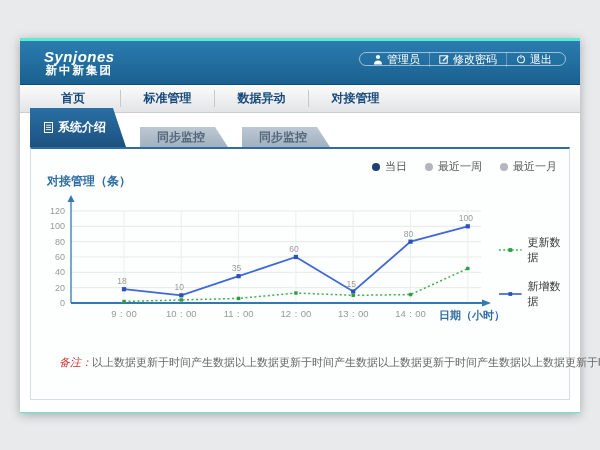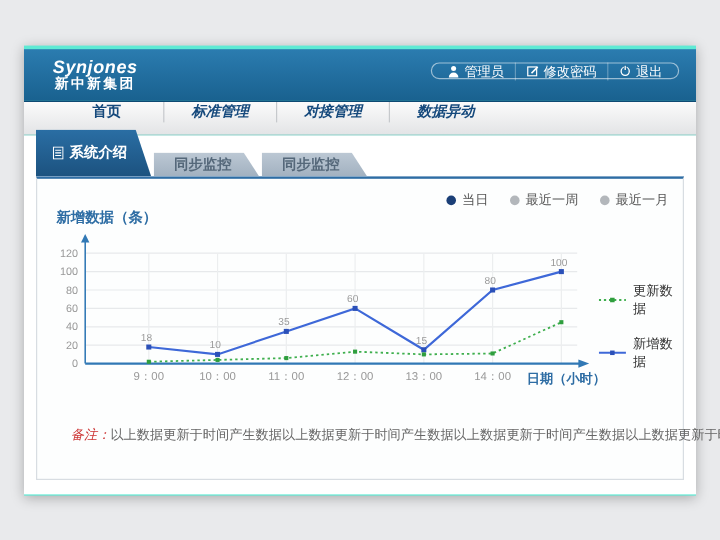--- a/index.html
+++ b/index.html
@@ -15,33 +15,33 @@
   .logo-en { font-style:italic; font-weight:bold; font-size:15px; letter-spacing:.5px; }
   .logo-cn { font-weight:bold; font-size:11.5px; letter-spacing:2px; }
   .hdr-title { margin-left:18px; font-size:15px; letter-spacing:1px; }
   .user-pill { position:absolute; right:14px; top:11px; height:14px; border:1px solid rgba(255,255,255,.55);
     border-radius:12px; display:flex; align-items:center; font-size:11px; padding:0 4px; }
   .user-pill .seg { display:flex; align-items:center; gap:4px; padding:0 9px; cursor:pointer; }
   .user-pill .seg + .seg { border-left:1px solid rgba(255,255,255,.3); }
 
   
   .nav { height:28px; background:linear-gradient(#fbfbfb,#e3e4e6); border-bottom:1px solid #c9cdd1;
-    display:flex; align-items:flex-start; padding-left:22px; }
+    display:flex; align-items:center; padding-left:6px; }
   .nav-item { width:94px; display:flex; align-items:center; justify-content:center;
     font-size:12px; font-weight:bold; color:#15497c; cursor:pointer; position:relative; }
-  .nav-item + .nav-item { border-left:1px solid #c6c9cc;font-style:italic; }
+  .nav-item + .nav-item { border-left:1px solid #c6c9cc; }
 
   
   .content { background:#fff; height:299px; padding-top:12px; }
   .tabbar { display:flex; align-items:flex-end; margin:0 10px; height:22px; position:relative; z-index:2; }
   .tab { height:20px; display:flex; align-items:center; justify-content:center; gap:5px;
     font-size:12px; font-weight:bold; cursor:pointer; padding:0 18px 0 12px;
     clip-path:polygon(0 0, calc(100% - 13px) 0, 100% 100%, 0 100%); }
   .tab.active { height:39px; background:linear-gradient(#2a6ea4,#1c527f); color:#fff; min-width:96px; }
-  .tab.inactive { background:linear-gradient(#bcc8d4,#a2b1c0); color:#55687a; min-width:88px; margin-left:2px; }
+  .tab.inactive { background:linear-gradient(#bcc8d4,#a2b1c0); color:#55687a; min-width:88px; margin-left:14px; }
 
   .panel { position:relative; margin:0 10px; height:253px; background:#fdfefe;
     border:1px solid #d8dde2; border-top:2px solid #2e6da4; }
 
   .radios { position:absolute; top:10px; right:12px; display:flex; gap:18px; font-size:11px; color:#555; }
   .radio { display:flex; align-items:center; gap:5px; cursor:pointer; }
   .dot { width:8px; height:8px; border-radius:50%; background:#b3b7bb; }
   .radio.sel .dot { background:#1b3f77; }
 
   .ylabel { position:absolute; left:16px; top:24px; font-size:12px; font-weight:bold; color:#2e6da4; }
@@ -85,22 +85,22 @@
           <line x1="5" y1="0.8" x2="5" y2="4.4" stroke="#fff" stroke-width="1.1"></line>
         </svg>
         <span>退出</span>
       </span>
     </div>
   </div>
 
   <div class="nav">
     <div class="nav-item">首页</div>
     <div class="nav-item">标准管理</div>
+    <div class="nav-item">数据异动</div>
     <div class="nav-item">对接管理</div>
-    <div class="nav-item">数据异动</div>
   </div>
 
   <div class="content">
     <div class="tabbar">
       <div class="tab active">
         <svg width="9" height="11" viewBox="0 0 9 11">
           <rect x="0.5" y="0.5" width="8" height="10" fill="none" stroke="#fff" stroke-width="1"></rect>
           <line x1="2" y1="3.2" x2="7" y2="3.2" stroke="#fff" stroke-width="0.9"></line>
           <line x1="2" y1="5.4" x2="7" y2="5.4" stroke="#fff" stroke-width="0.9"></line>
           <line x1="2" y1="7.6" x2="7" y2="7.6" stroke="#fff" stroke-width="0.9"></line>
@@ -125,21 +125,21 @@
         <span class="radio">
           <span class="dot"></span>
           <span>最近一周</span>
         </span>
         <span class="radio">
           <span class="dot"></span>
           <span>最近一月</span>
         </span>
       </div>
 
-      <div class="ylabel">新增数据（条）</div>
+      <div class="ylabel">对接管理（条）</div>
 
       <div class="chart-wrap">
         <svg id="chart-svg" width="470" height="136">
             <text x="28" y="113" text-anchor="end" font-size="9" fill="#999">0</text>
             <line x1="34" y1="94.66666666666667" x2="444" y2="94.66666666666667" stroke="#e7e9eb" stroke-width="1"></line>
             <text x="28" y="97.66666666666667" text-anchor="end" font-size="9" fill="#999">20</text>
             <line x1="34" y1="79.33333333333333" x2="444" y2="79.33333333333333" stroke="#e7e9eb" stroke-width="1"></line>
             <text x="28" y="82.33333333333333" text-anchor="end" font-size="9" fill="#999">40</text>
             <line x1="34" y1="64" x2="444" y2="64" stroke="#e7e9eb" stroke-width="1"></line>
             <text x="28" y="67" text-anchor="end" font-size="9" fill="#999">60</text>

